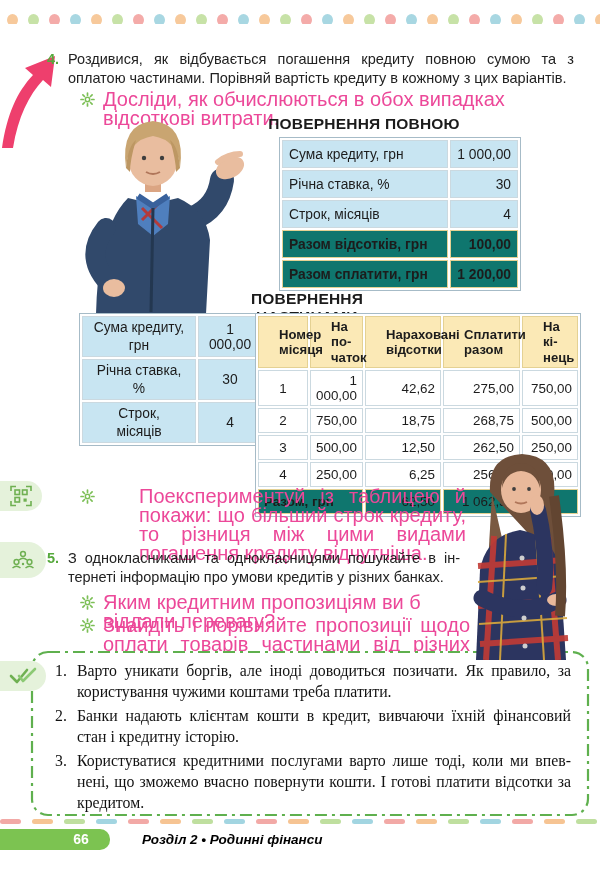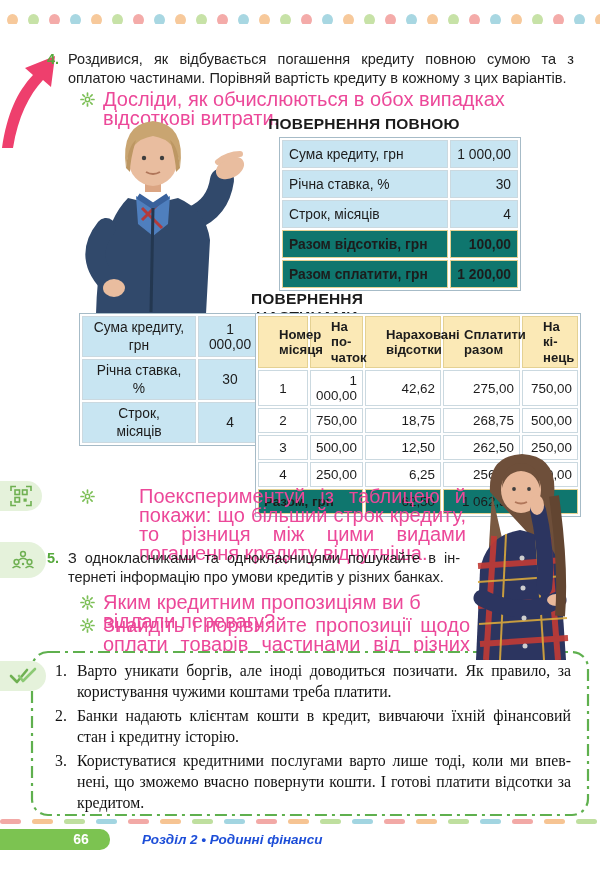--- a/index.html
+++ b/index.html
@@ -81,21 +81,21 @@
                 font-family:"Liberation Serif",serif;font-size:15.8px;line-height:21px;color:#121212;}
   #summary-list .s-item{display:flex;margin-bottom:3px;}
   #summary-list .s-num{flex:none;width:22px;}
   #summary-list .s-text{width:494px;text-align:justify;}
 
   
   #footer-pill{position:absolute;left:0;top:829px;width:110px;height:21px;background:#7CC351;
                border-radius:0 10px 10px 0;color:#fff;font-weight:700;font-size:14px;
                line-height:21px;text-align:center;padding-left:52px;box-sizing:border-box;}
   #footer-chapter{position:absolute;left:142px;top:832px;font-style:italic;font-weight:700;
-                  font-size:13.5px;color:#1d4ed8;}
+                  font-size:13.5px;color:#000000;}
 </style>
 </head>
 <body>
 
 <div class="page">
 
   <div class="dots-top"><span style="background: rgb(247, 201, 155);"></span><span style="background: rgb(199, 226, 167);"></span><span style="background: rgb(244, 171, 169);"></span><span style="background: rgb(168, 215, 226);"></span><span style="background: rgb(247, 201, 155);"></span><span style="background: rgb(199, 226, 167);"></span><span style="background: rgb(244, 171, 169);"></span><span style="background: rgb(168, 215, 226);"></span><span style="background: rgb(247, 201, 155);"></span><span style="background: rgb(199, 226, 167);"></span><span style="background: rgb(244, 171, 169);"></span><span style="background: rgb(168, 215, 226);"></span><span style="background: rgb(247, 201, 155);"></span><span style="background: rgb(199, 226, 167);"></span><span style="background: rgb(244, 171, 169);"></span><span style="background: rgb(168, 215, 226);"></span><span style="background: rgb(247, 201, 155);"></span><span style="background: rgb(199, 226, 167);"></span><span style="background: rgb(244, 171, 169);"></span><span style="background: rgb(168, 215, 226);"></span><span style="background: rgb(247, 201, 155);"></span><span style="background: rgb(199, 226, 167);"></span><span style="background: rgb(244, 171, 169);"></span><span style="background: rgb(168, 215, 226);"></span><span style="background: rgb(247, 201, 155);"></span><span style="background: rgb(199, 226, 167);"></span><span style="background: rgb(244, 171, 169);"></span><span style="background: rgb(168, 215, 226);"></span><span style="background: rgb(247, 201, 155);"></span></div>
 
   <svg class="arrow-pink" viewBox="0 0 60 94">
     <path d="M2,94 C7,60 17,38 33,21 L25,14 L55,2 L51,33 L43,26 C29,41 18,63 13,94 Z" fill="#EE3F6D"></path>

